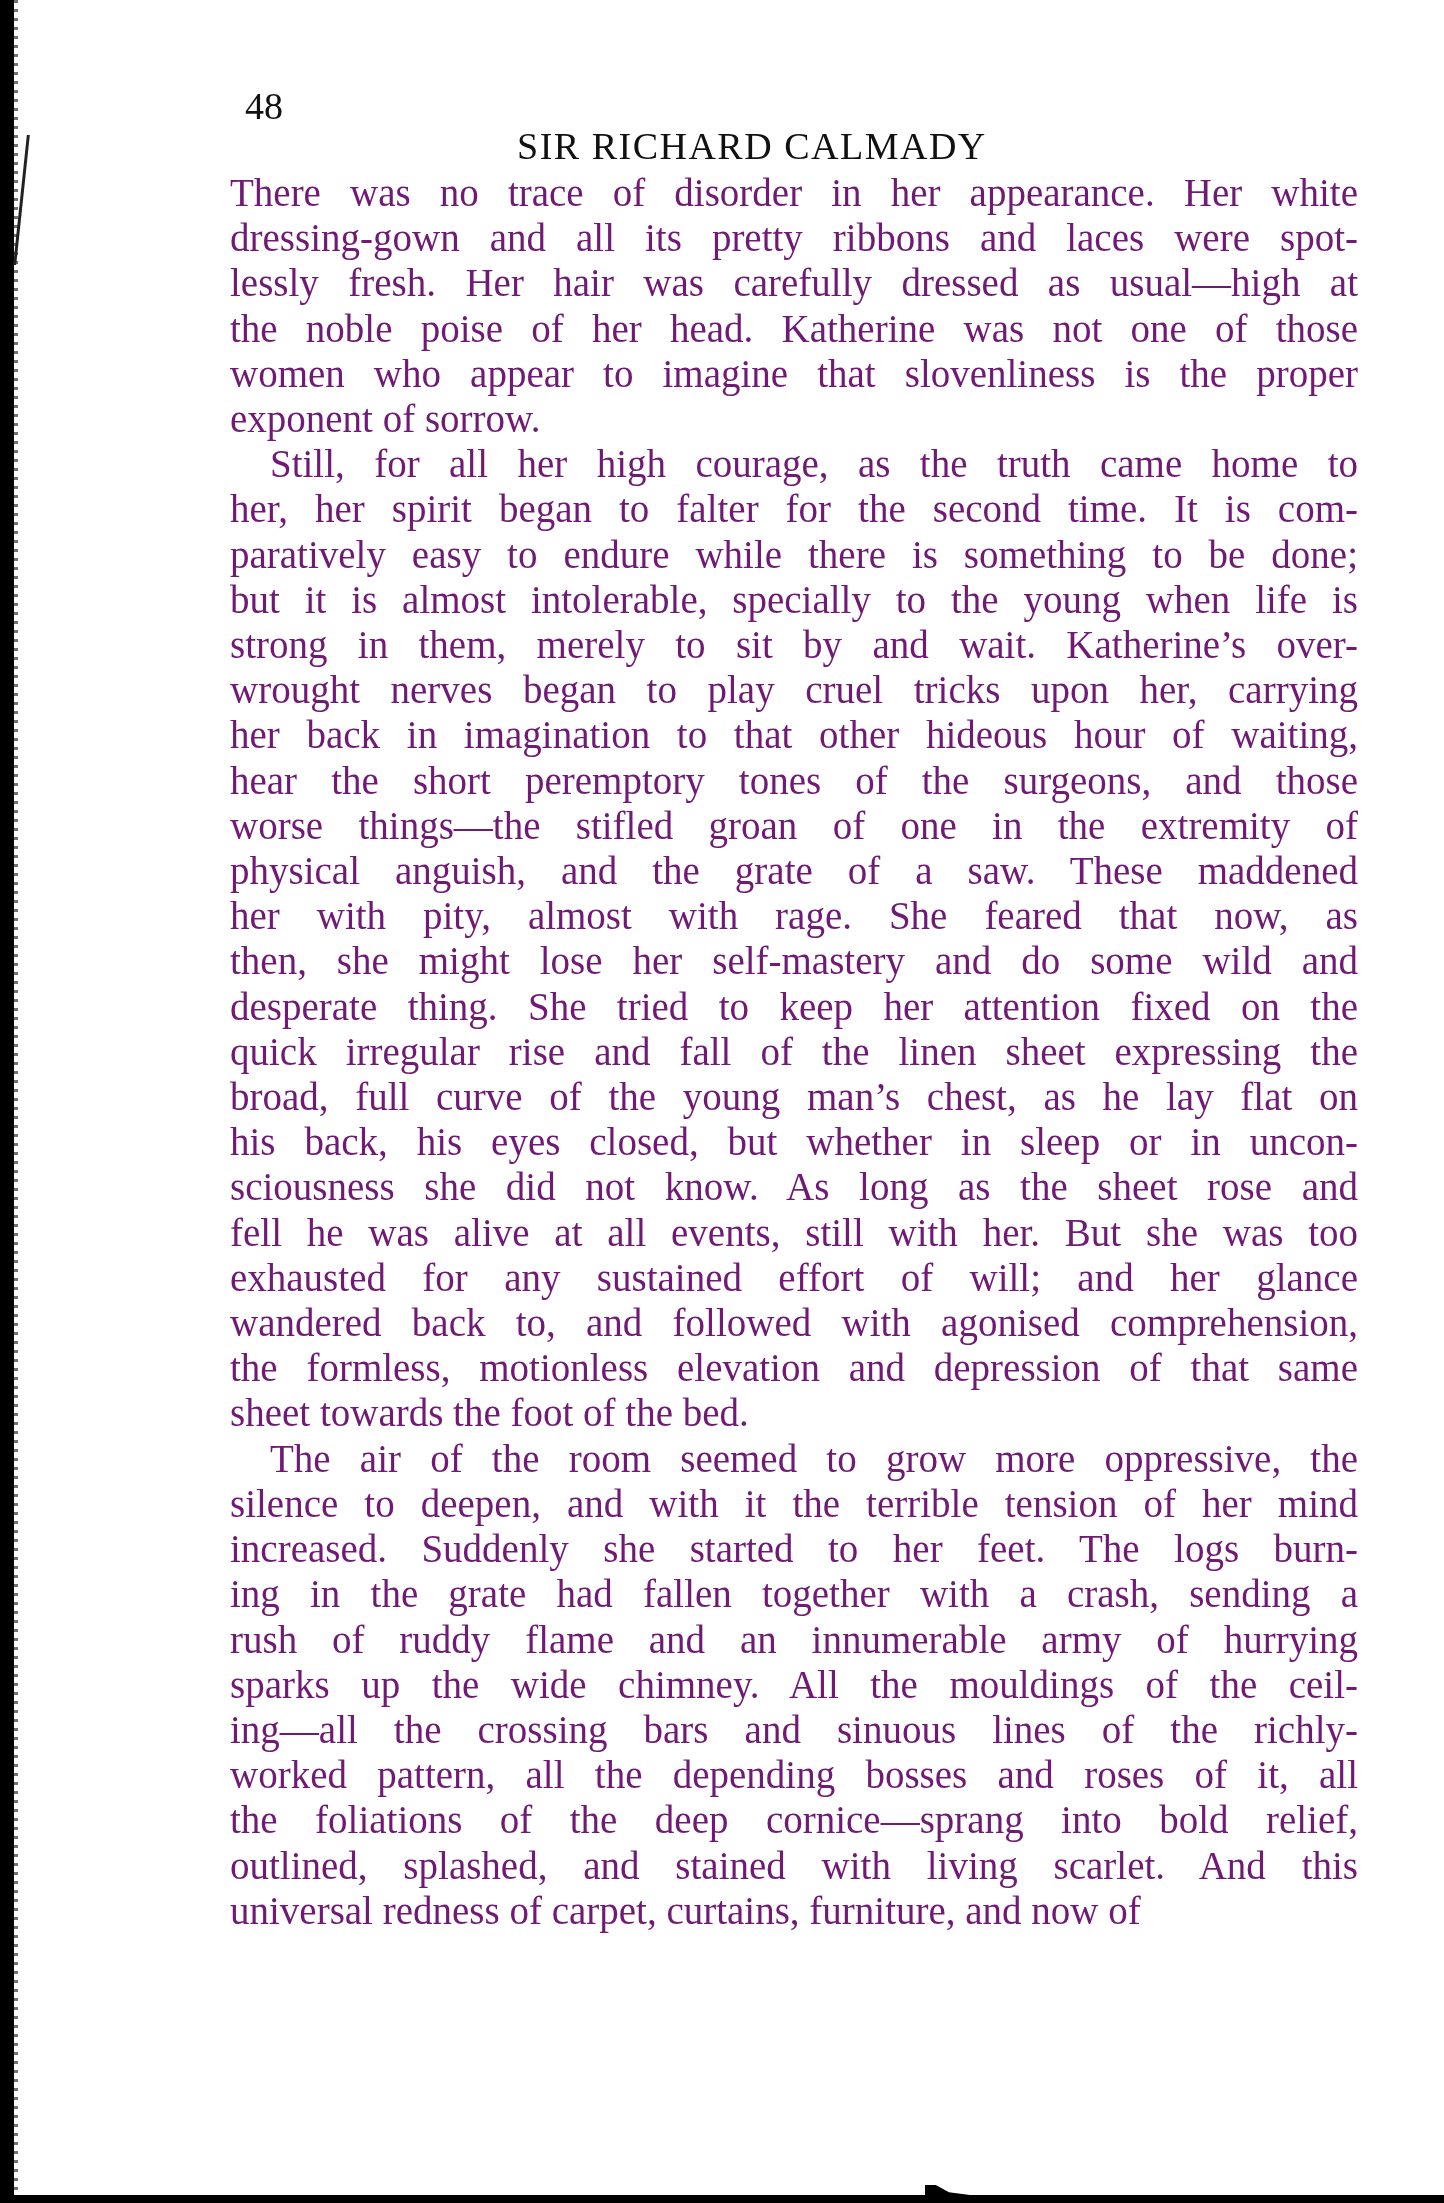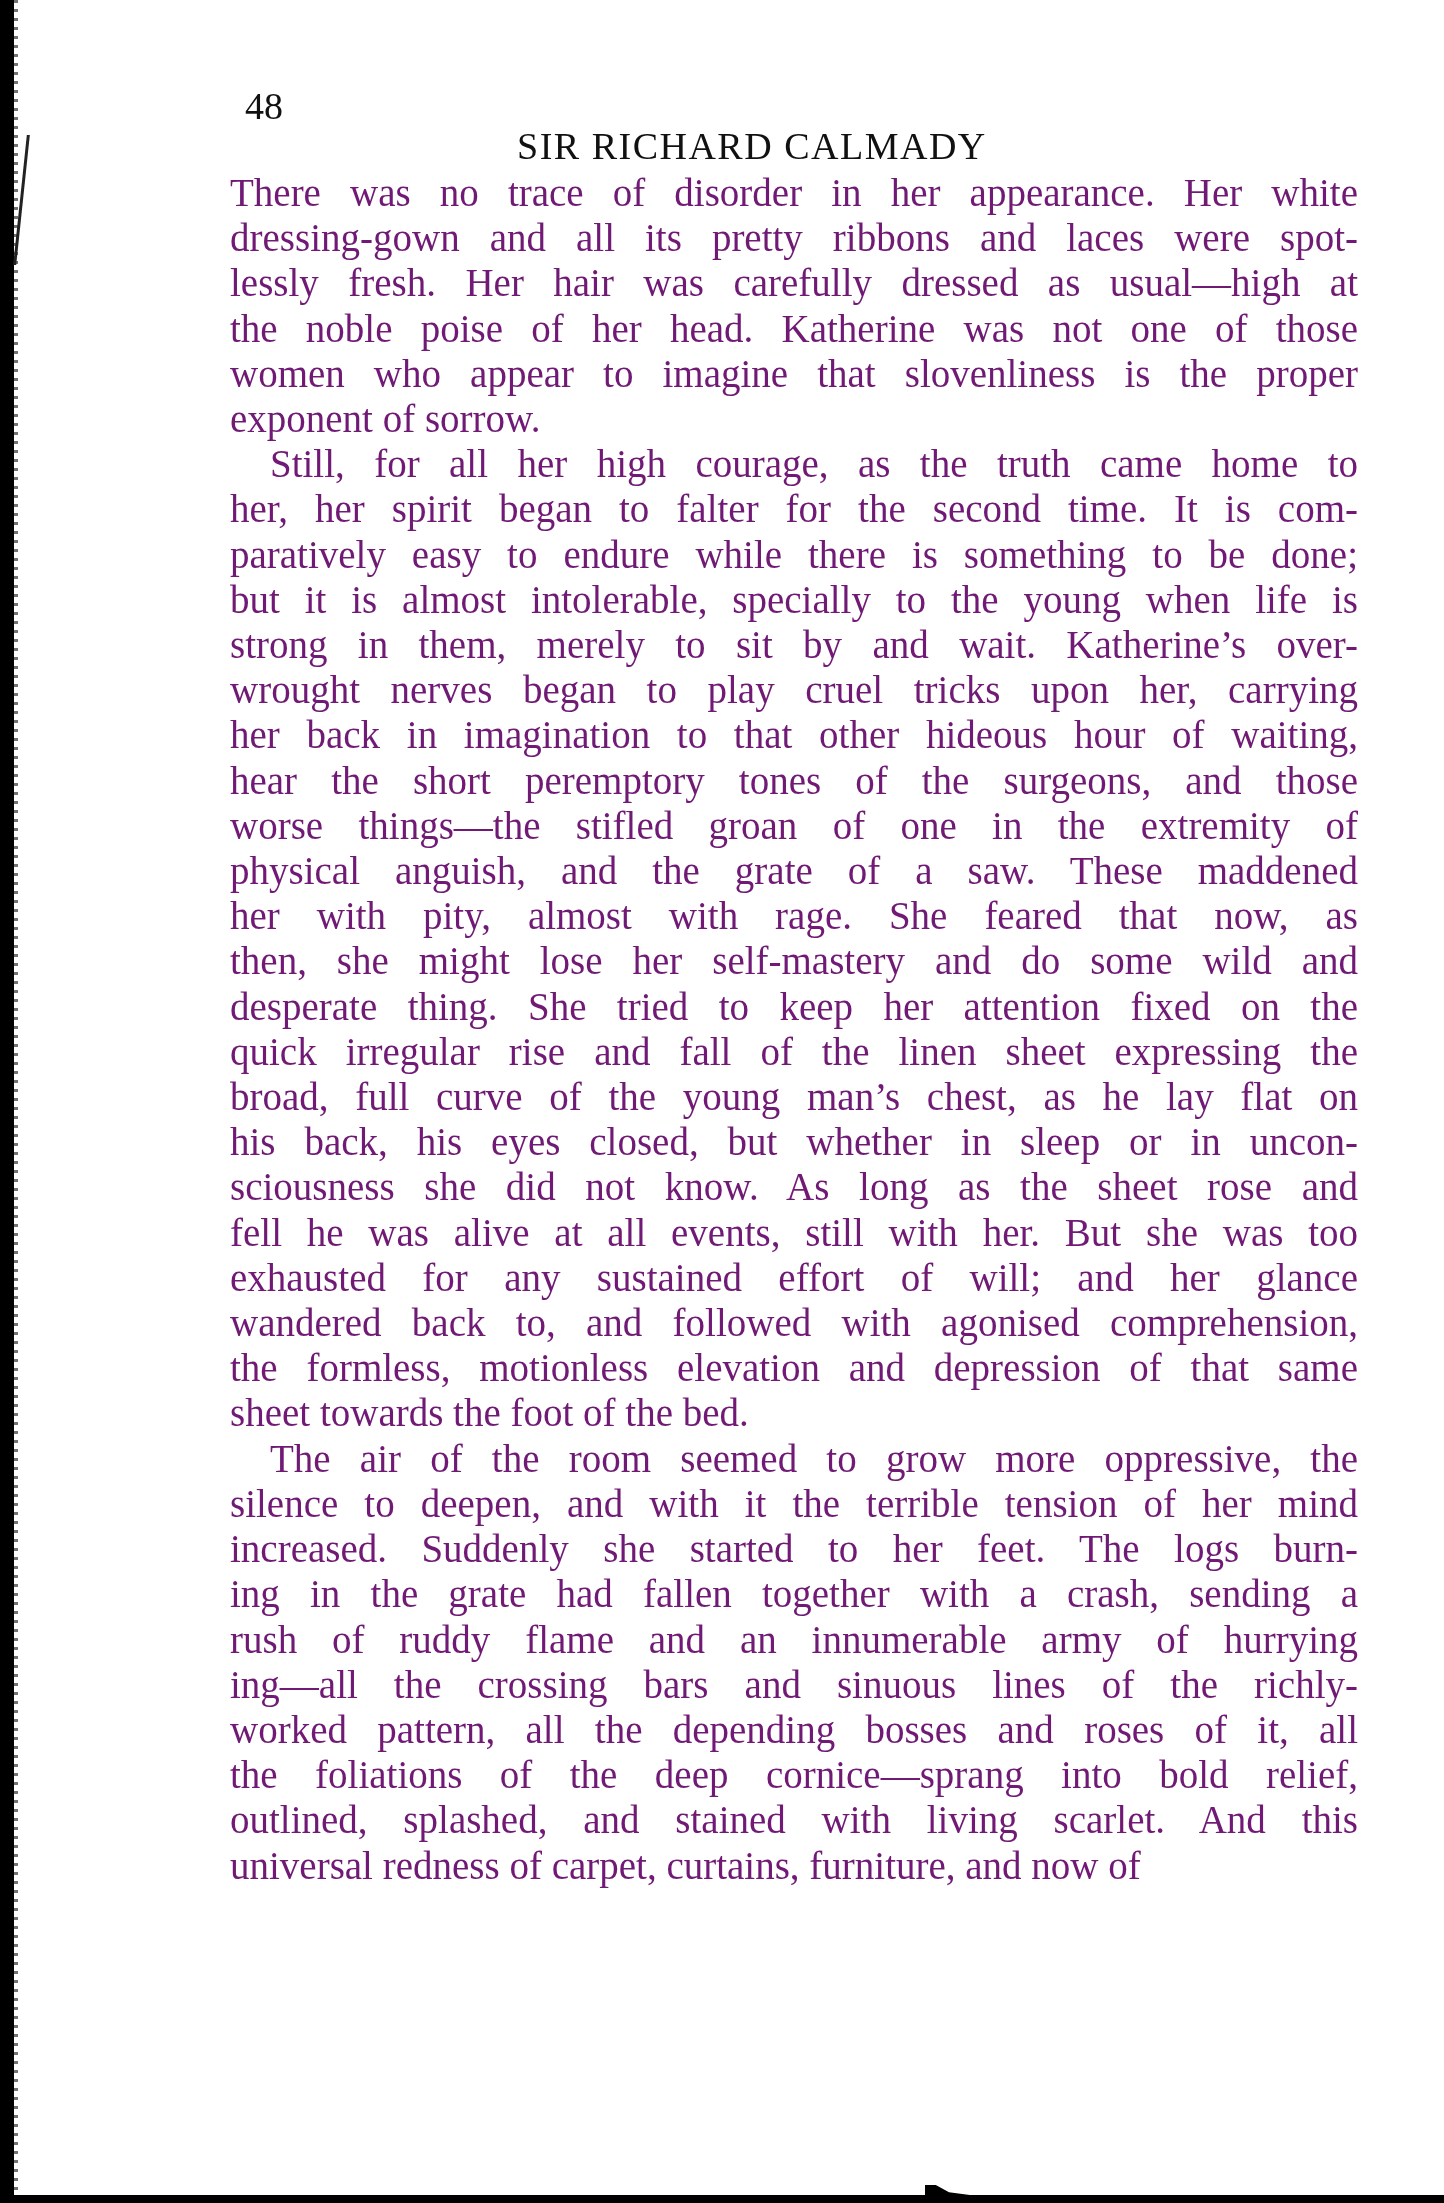--- a/index.html
+++ b/index.html
@@ -91,19 +91,20 @@
       <span class="line">wandered back to, and followed with agonised comprehension,</span>
       <span class="line">the formless, motionless elevation and depression of that same</span>
       <span class="line last">sheet towards the foot of the bed.</span>
     </div>
     <div>
       <span class="line" style="padding-left: 40px;">The air of the room seemed to grow more oppressive, the</span>
       <span class="line">silence to deepen, and with it the terrible tension of her mind</span>
       <span class="line">increased.  Suddenly she started to her feet.  The logs burn-</span>
       <span class="line">ing in the grate had fallen together with a crash, sending a</span>
       <span class="line">rush of ruddy flame and an innumerable army of hurrying</span>
+      <span class="line">sparks up the wide chimney.  All the mouldings of the ceil-</span>
       <span class="line">ing—all the crossing bars and sinuous lines of the richly-</span>
       <span class="line">worked pattern, all the depending bosses and roses of it, all</span>
       <span class="line">the foliations of the deep cornice—sprang into bold relief,</span>
       <span class="line">outlined, splashed, and stained with living scarlet.  And this</span>
       <span class="line last">universal redness of carpet, curtains, furniture, and now of</span>
     </div>
   </div>
 
 </body></html>

